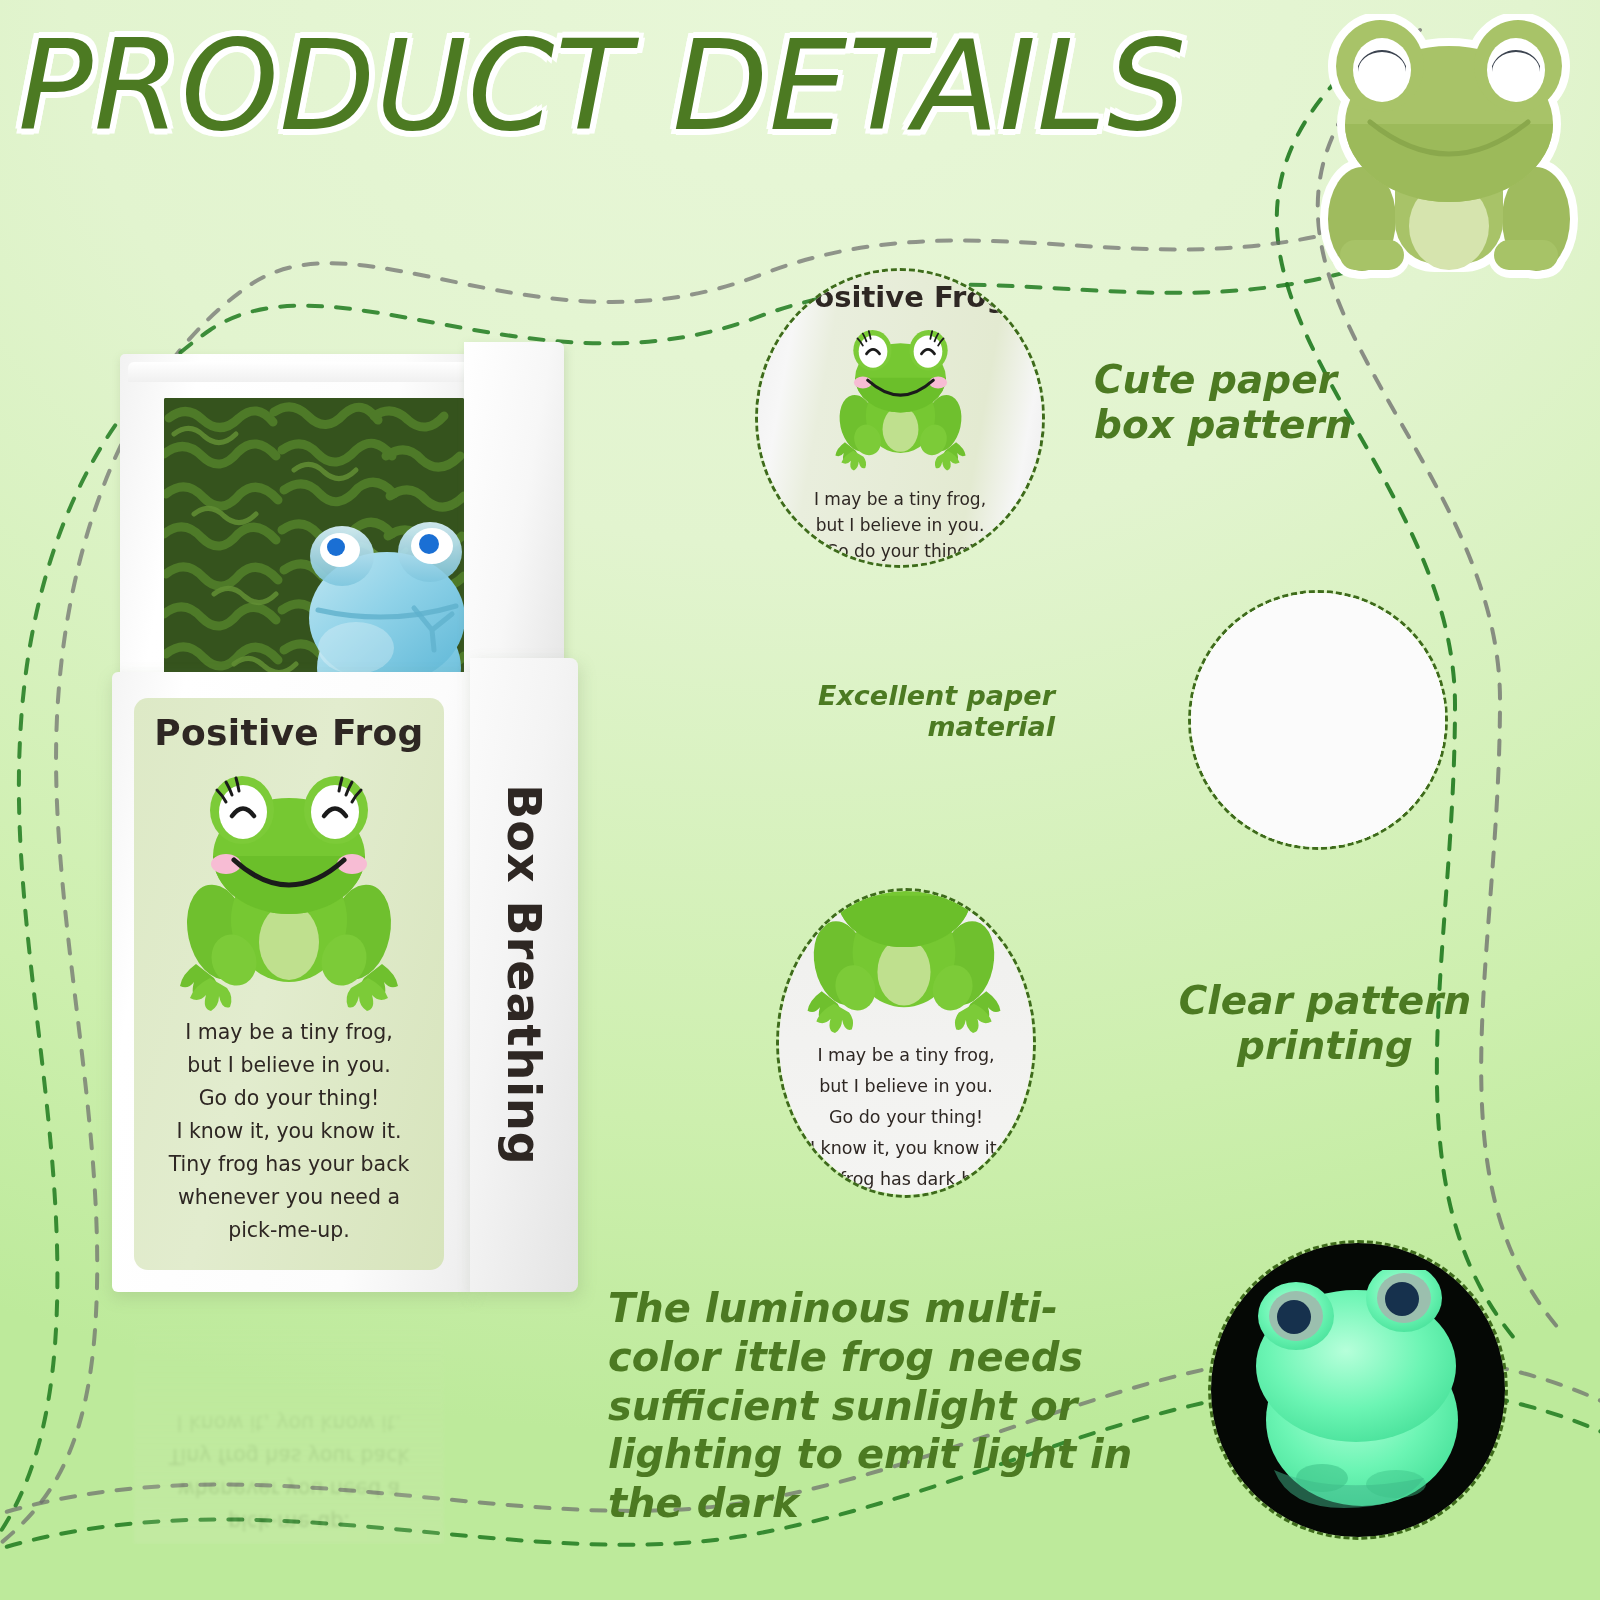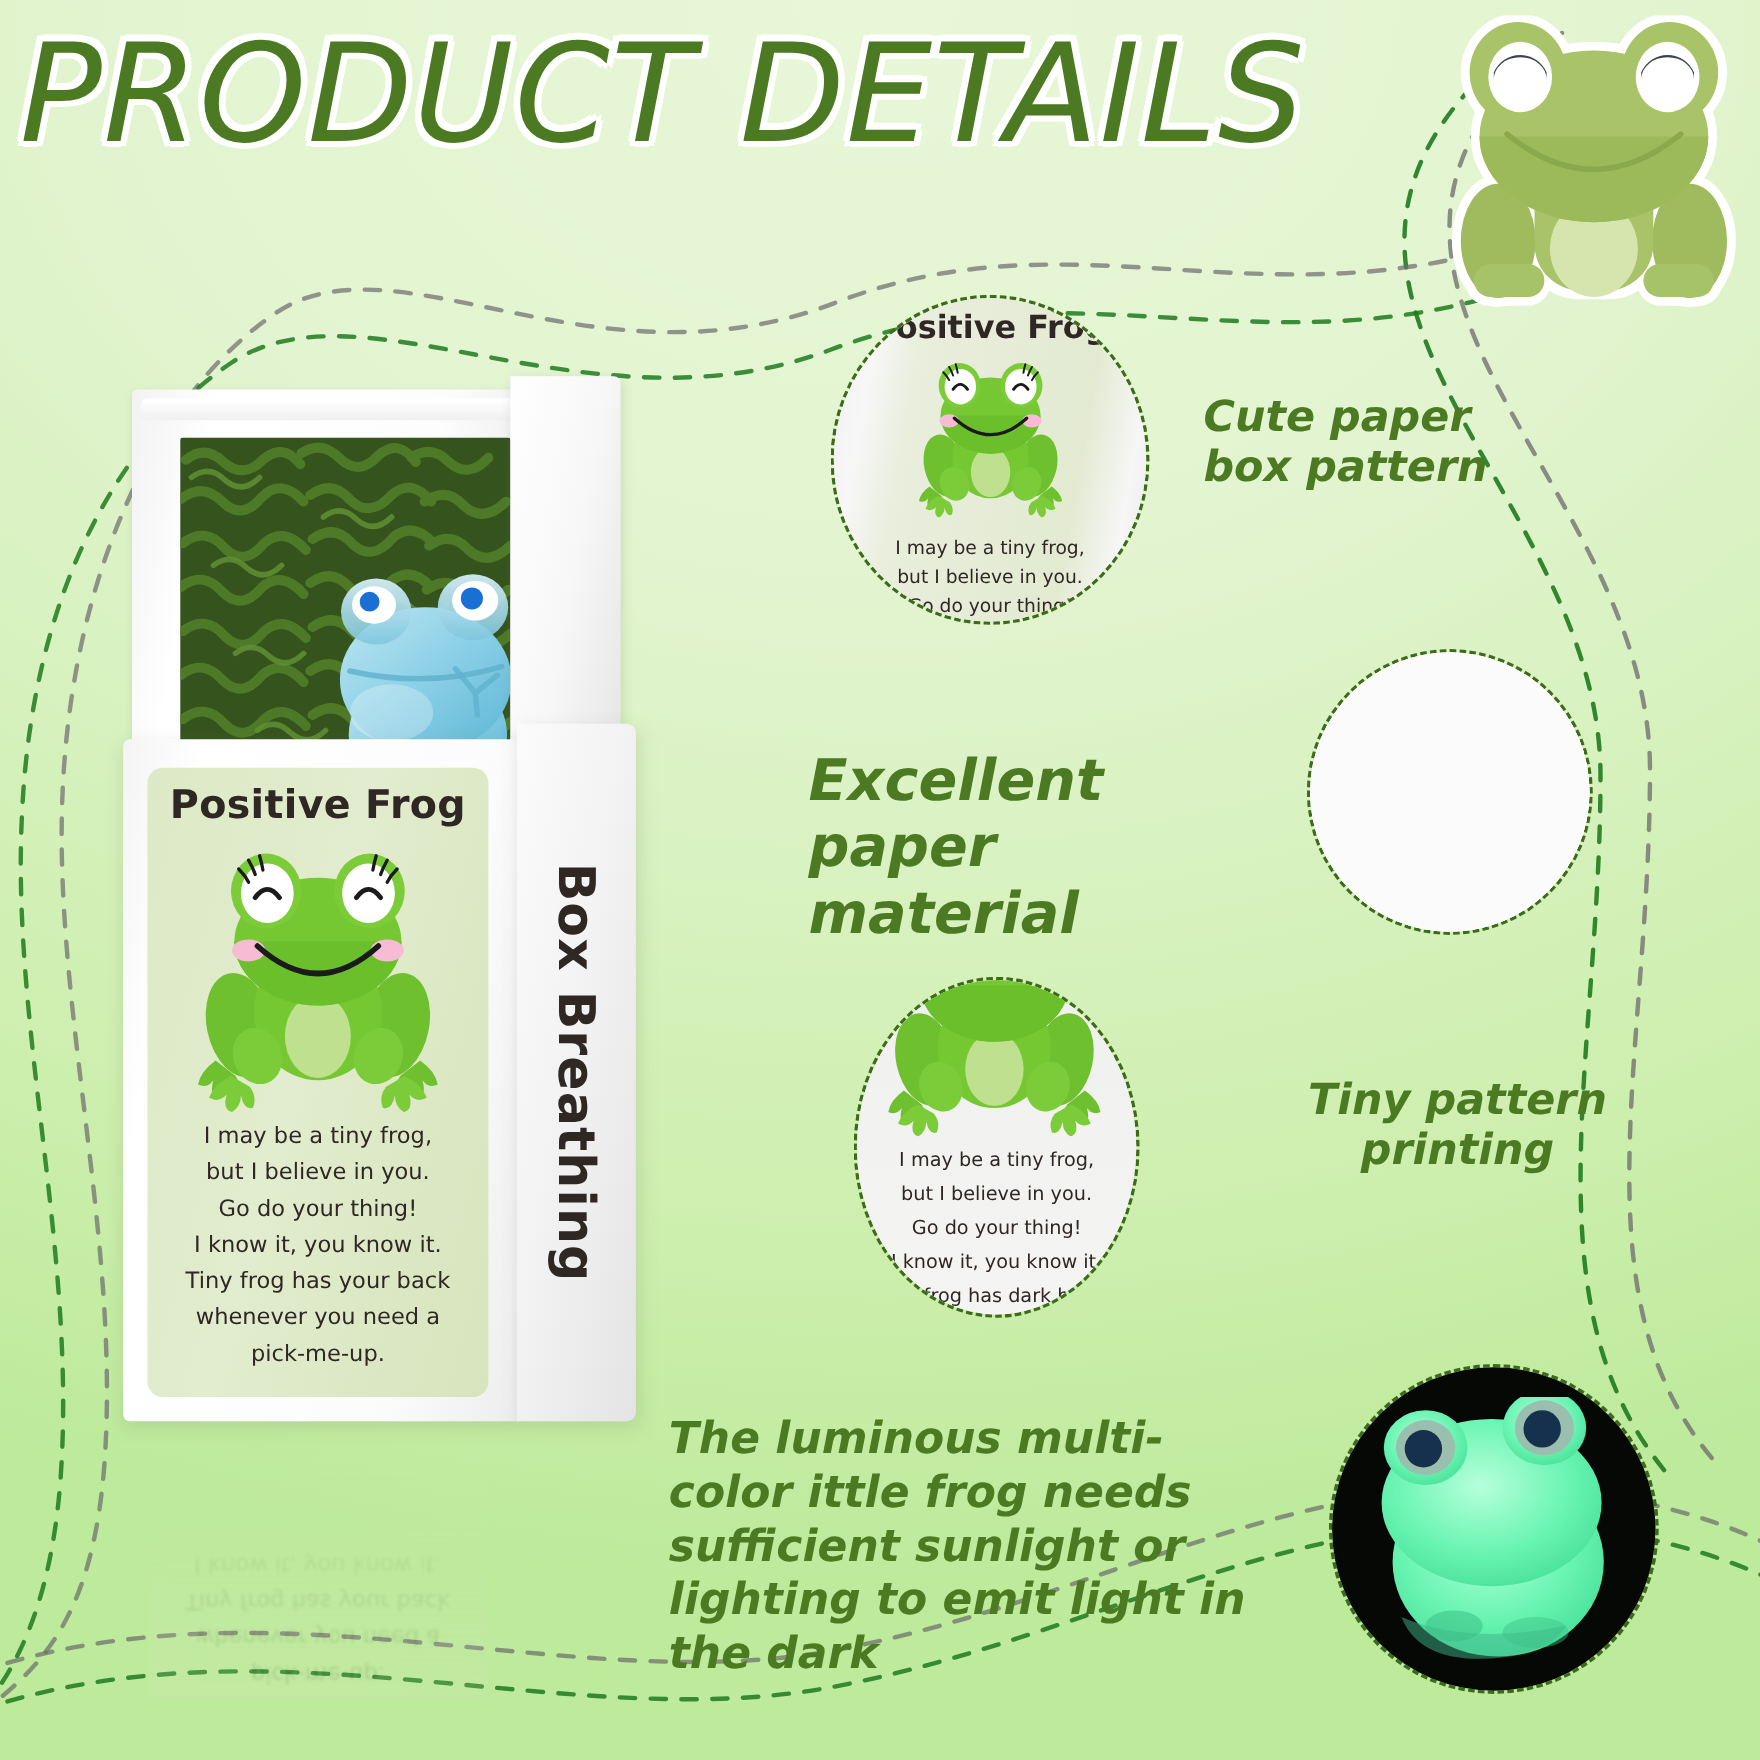--- a/index.html
+++ b/index.html
@@ -144,21 +144,21 @@
   .c1-title{position:absolute;left:0;top:12px;width:100%;text-align:center;
             font-weight:bold;font-size:29px;color:#2e2723;}
   .c1-frog{position:absolute;left:78px;top:52px;width:135px;height:155px;}
   .c1-poem{position:absolute;left:10px;top:218px;width:270px;text-align:center;
            font-size:17px;line-height:26px;color:#2e2723;}
   .l1{left:1094px;top:357px;width:330px;font-size:39px;text-align:left;}
 
   
   .c2{left:1188px;top:590px;width:260px;height:260px;}
   .c2-bg{position:absolute;left:0;top:0;width:260px;height:260px;background:#fbfbfb;}
-  .l2{left:735px;top:680px;width:320px;font-size:52px;text-align:left;}
+  .l2{left:735px;top:680px;width:320px;font-size:27px;text-align:right;}
 
   
   .c3{left:776px;top:888px;width:260px;height:310px;}
   .c3-bg{position:absolute;left:0;top:0;width:260px;height:310px;
          background:linear-gradient(#f0f0ee,#f4f4f2);}
   .c3-frog{position:absolute;left:28px;top:-78px;width:200px;height:230px;}
   .c3-poem{position:absolute;left:6px;top:152px;width:248px;text-align:center;
            font-size:17.5px;line-height:31px;color:#2e2723;}
   .l3{left:1160px;top:978px;width:330px;font-size:39px;text-align:center;}
 
@@ -477,21 +477,21 @@
       </svg>
       <div class="c3-poem">
         <div>I may be a tiny frog,</div>
         <div>but I believe in you.</div>
         <div>Go do your thing!</div>
         <div>I know it, you know it.</div>
         <div>frog has dark b</div>
       </div>
     </div>
   </div>
-  <div class="callout-label l3">Tiny pattern printing</div>
+  <div class="callout-label l3">Clear pattern printing</div>
 </div>
 
 <div class="callout">
   <div class="circle c4">
     <div class="circle-inner">
       <div class="c4-bg"></div>
       <svg class="glow-frog" viewBox="0 0 235 240">
         <defs>
           <radialGradient id="glow" cx="45%" cy="40%" r="70%">
             <stop offset="0%" stop-color="#b6ffda"></stop>

